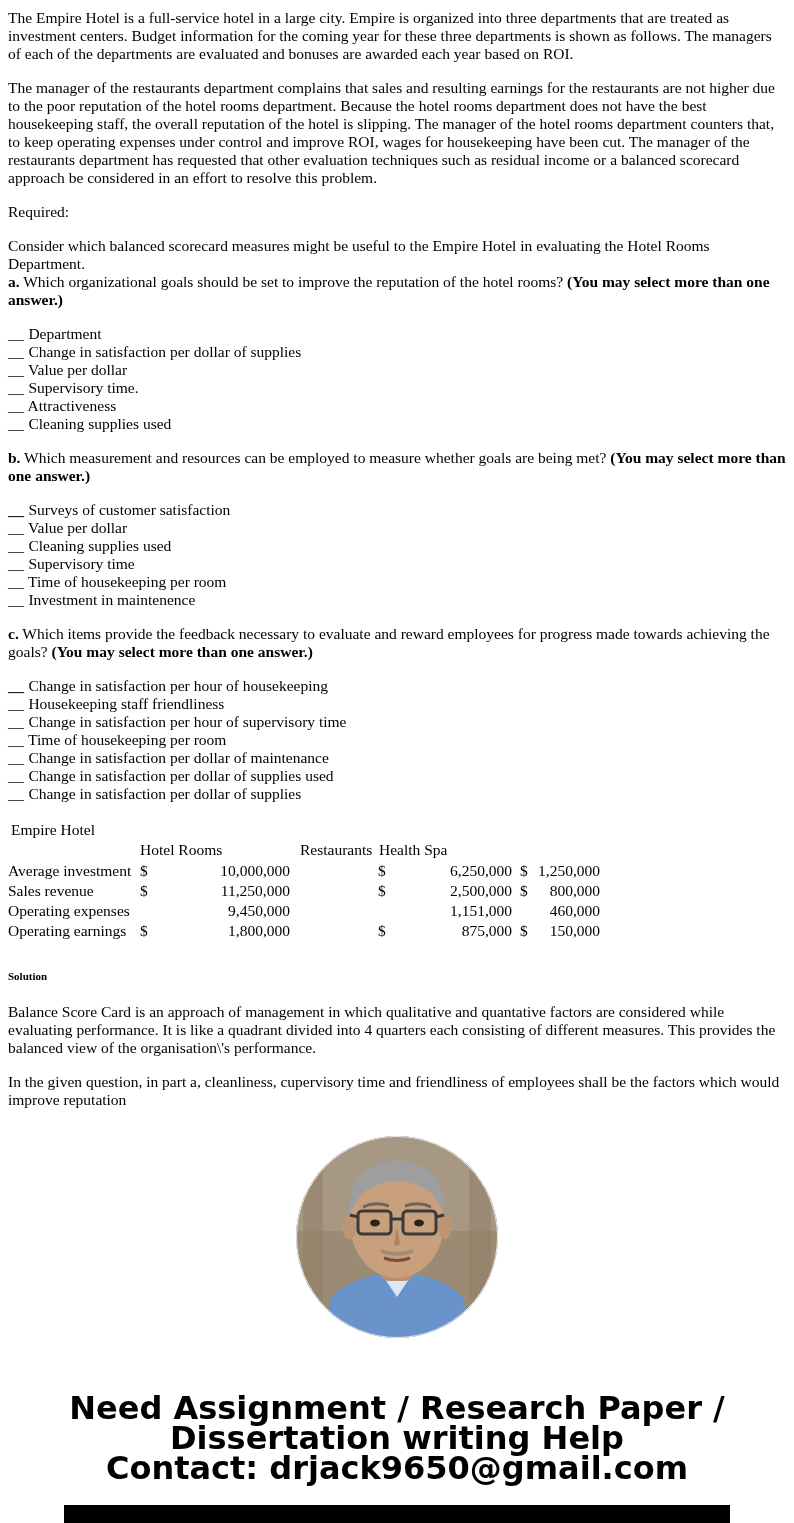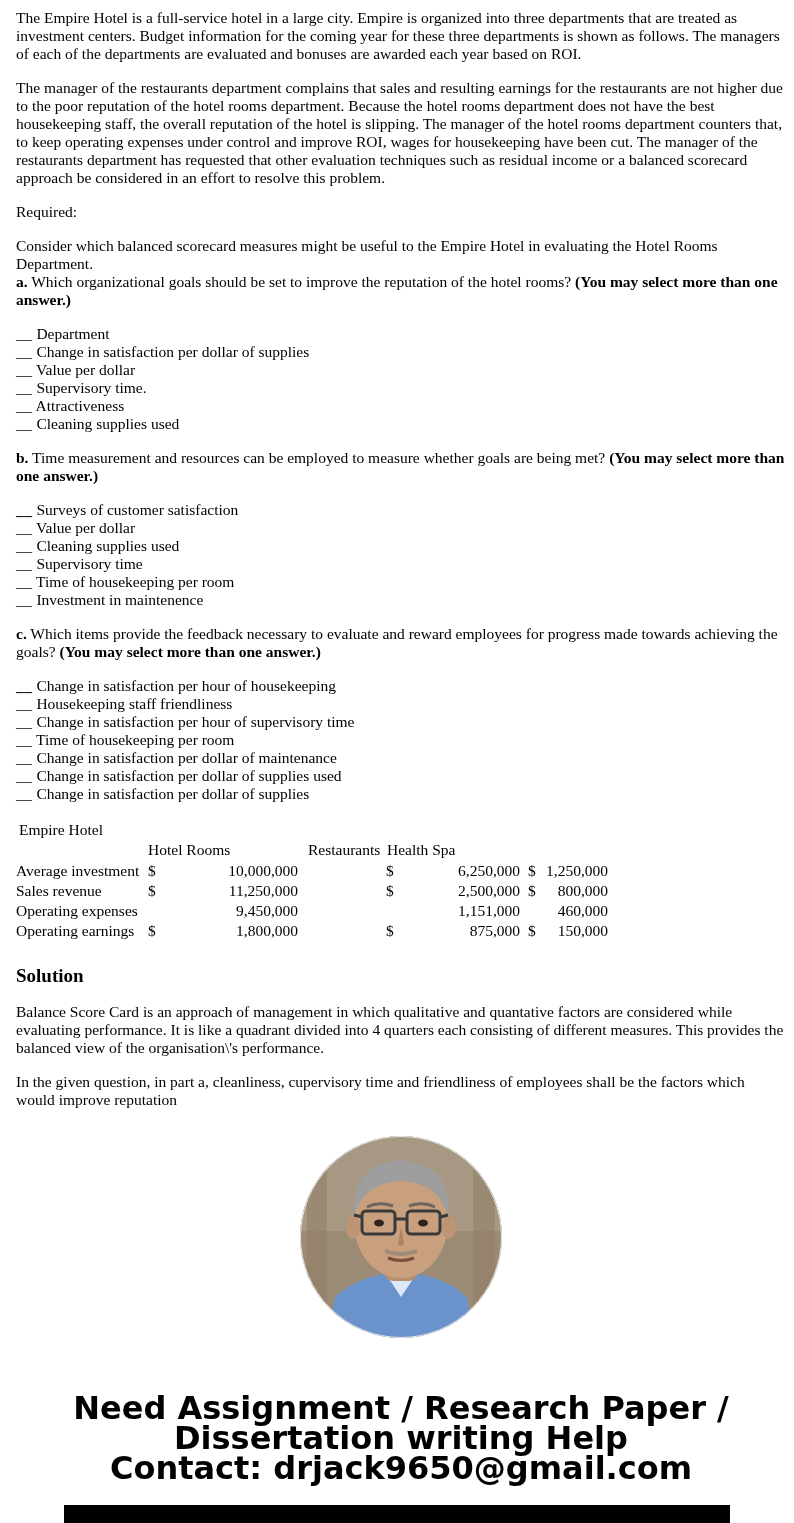--- a/index.html
+++ b/index.html
@@ -4,21 +4,21 @@
 <style>
   * { box-sizing: border-box; }
   html, body { margin: 0; padding: 0; background: #ffffff; }
   body {
     width: 794px; height: 1523px;
     font-family: "Liberation Serif", serif;
     font-size: 15.5px; line-height: 18px; color: #000;
     overflow: hidden;
   }
   .page { position: relative; width: 794px; height: 1523px; }
-  .content { padding: 9px 8px 0 8px; margin-left: 8px; }
+  .content { padding: 9px 8px 0 8px; }
   p.para { margin: 0 0 16px 0; }
   .required { font-weight: normal; margin: 0 0 16px 0; }
   .consider { margin: 0; }
   .question { margin: 0 0 16px 0; }
   .question .qprefix, .question .qnote { font-weight: bold; }
   .optlist { margin: 0 0 16px 0; }
   .optrow { height: 18px; }
   .blank { letter-spacing: 0.5px; }
   .blank.bold { font-weight: bold; }
 
@@ -31,21 +31,21 @@
   .thead .h3 { position: absolute; left: 371px; top: 0; }
   .trow { display: flex; height: 20px; align-items: center; }
   .tlabel { width: 132px; }
   .cell { display: flex; justify-content: space-between; white-space: nowrap; }
   .c1 { width: 150px; }
   .sp1 { width: 88px; }
   .c2 { width: 134px; }
   .sp2 { width: 8px; }
   .c3 { width: 80px; }
 
-  .solution-h { font-weight: bold; font-size: 19px; margin: 26px 0 18px 0; }
+  .solution-h { font-weight: bold; font-size: 11px; margin: 26px 0 18px 0; }
   .sol-p { margin: 0 0 16px 0; }
 
   .avatar-wrap { text-align: center; margin-top: 26px; height: 206px; }
   .avatar-wrap svg { display: inline-block; }
 
   .footer {
     margin: 52px auto 0 auto; max-width: 762px;
     font-family: "DejaVu Sans", sans-serif; font-weight: bold;
     font-size: 32px; line-height: 30px; text-align: center; color: #000;
   }
@@ -71,21 +71,21 @@
 
     <div class="optlist">
       <div class="optrow"><span class="blank">__</span> <span>Department</span></div>
       <div class="optrow"><span class="blank">__</span> <span>Change in satisfaction per dollar of supplies</span></div>
       <div class="optrow"><span class="blank">__</span> <span>Value per dollar</span></div>
       <div class="optrow"><span class="blank">__</span> <span>Supervisory time.</span></div>
       <div class="optrow"><span class="blank">__</span> <span>Attractiveness</span></div>
       <div class="optrow"><span class="blank">__</span> <span>Cleaning supplies used</span></div>
     </div>
 
-    <div class="question"><span class="qprefix">b.</span><span> Time measurement and resources can be employed to measure whether goals are being met? </span><span class="qnote">(You may select more than one answer.)</span></div>
+    <div class="question"><span class="qprefix">b.</span><span> Which measurement and resources can be employed to measure whether goals are being met? </span><span class="qnote">(You may select more than one answer.)</span></div>
 
     <div class="optlist">
       <div class="optrow"><span class="blank bold">__</span> <span>Surveys of customer satisfaction</span></div>
       <div class="optrow"><span class="blank">__</span> <span>Value per dollar</span></div>
       <div class="optrow"><span class="blank">__</span> <span>Cleaning supplies used</span></div>
       <div class="optrow"><span class="blank">__</span> <span>Supervisory time</span></div>
       <div class="optrow"><span class="blank">__</span> <span>Time of housekeeping per room</span></div>
       <div class="optrow"><span class="blank">__</span> <span>Investment in maintenence</span></div>
     </div>
 

